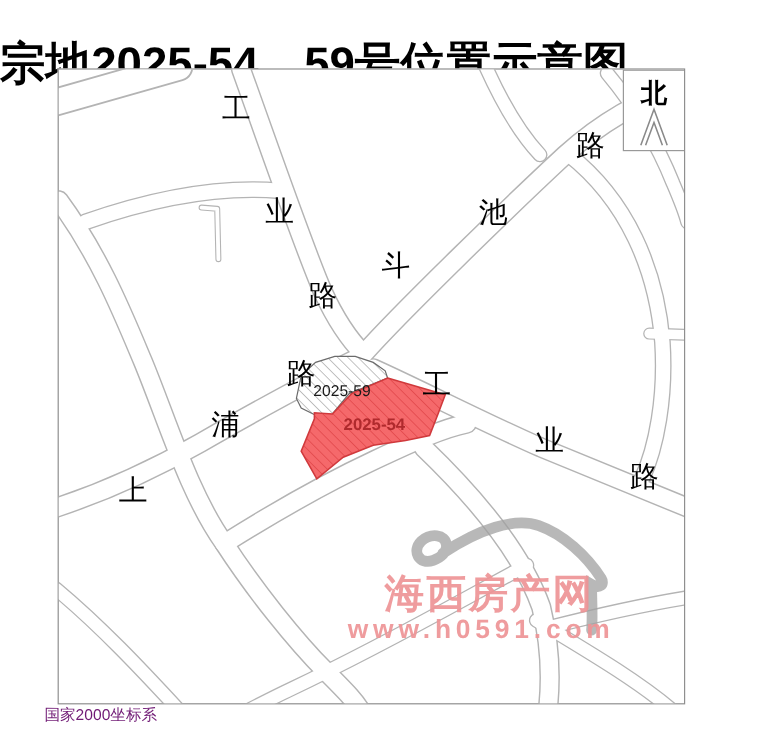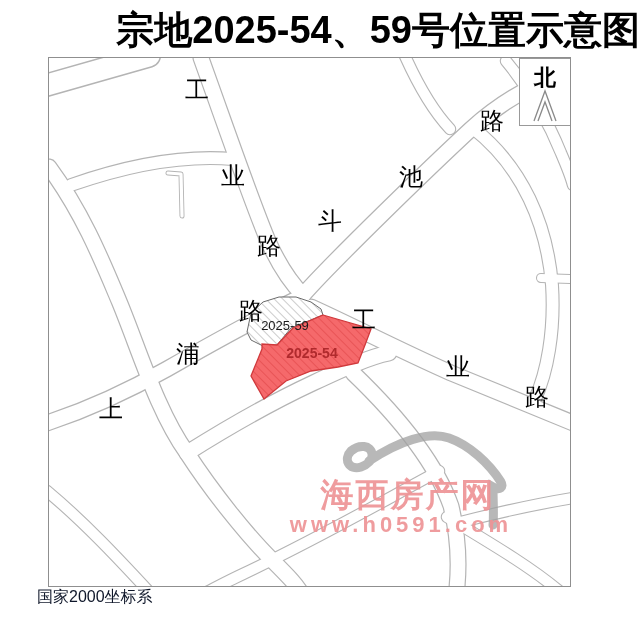--- a/index.html
+++ b/index.html
@@ -1,22 +1,22 @@
 <!DOCTYPE html>
 <html><head>
 <meta charset="utf-8">
 <style>
   html,body{margin:0;padding:0;background:#ffffff;}
   body{width:640px;height:624px;position:relative;overflow:hidden;
        font-family:"Liberation Sans","DejaVu Sans",sans-serif;}
-  .page-title{position:absolute;left:0;top:5px;width:640px;text-align:right;
+  .page-title{position:absolute;left:0;top:28px;width:640px;text-align:left;
        font-size:38px;font-weight:bold;color:#000;letter-spacing:0px;white-space:nowrap;}
   .map-frame{position:absolute;left:48px;top:57px;width:521px;height:528px;
        border:1px solid #8f8f8f;box-sizing:content-box;background:#fff;}
-  .coord-note{position:absolute;left:37px;top:587px;font-size:16px;color:#0f172a;}
+  .coord-note{position:absolute;left:37px;top:587px;font-size:13px;color:#701a75;}
   svg text{font-family:"Liberation Sans","DejaVu Sans",sans-serif;}
   .road-char{font-size:24px;fill:#000;text-anchor:middle;}
   .casing use{stroke:#b4b4b4;fill:none;stroke-linecap:round;stroke-linejoin:round;}
   .surface use{stroke:#ffffff;fill:none;stroke-linecap:round;stroke-linejoin:round;}
   .casing .rw-a{stroke-width:17}   .surface .rw-a{stroke-width:14.6}
   .casing .rw-b{stroke-width:14}   .surface .rw-b{stroke-width:11.8}
   .casing .rw-c{stroke-width:12.5} .surface .rw-c{stroke-width:10.3}
   .casing .rw-e{stroke-width:5}    .surface .rw-e{stroke-width:3.2}
   .casing .rw-f{stroke-width:24}   .surface .rw-f{stroke-width:21}
   .casing .rw-g{stroke-width:10}   .surface .rw-g{stroke-width:8}

